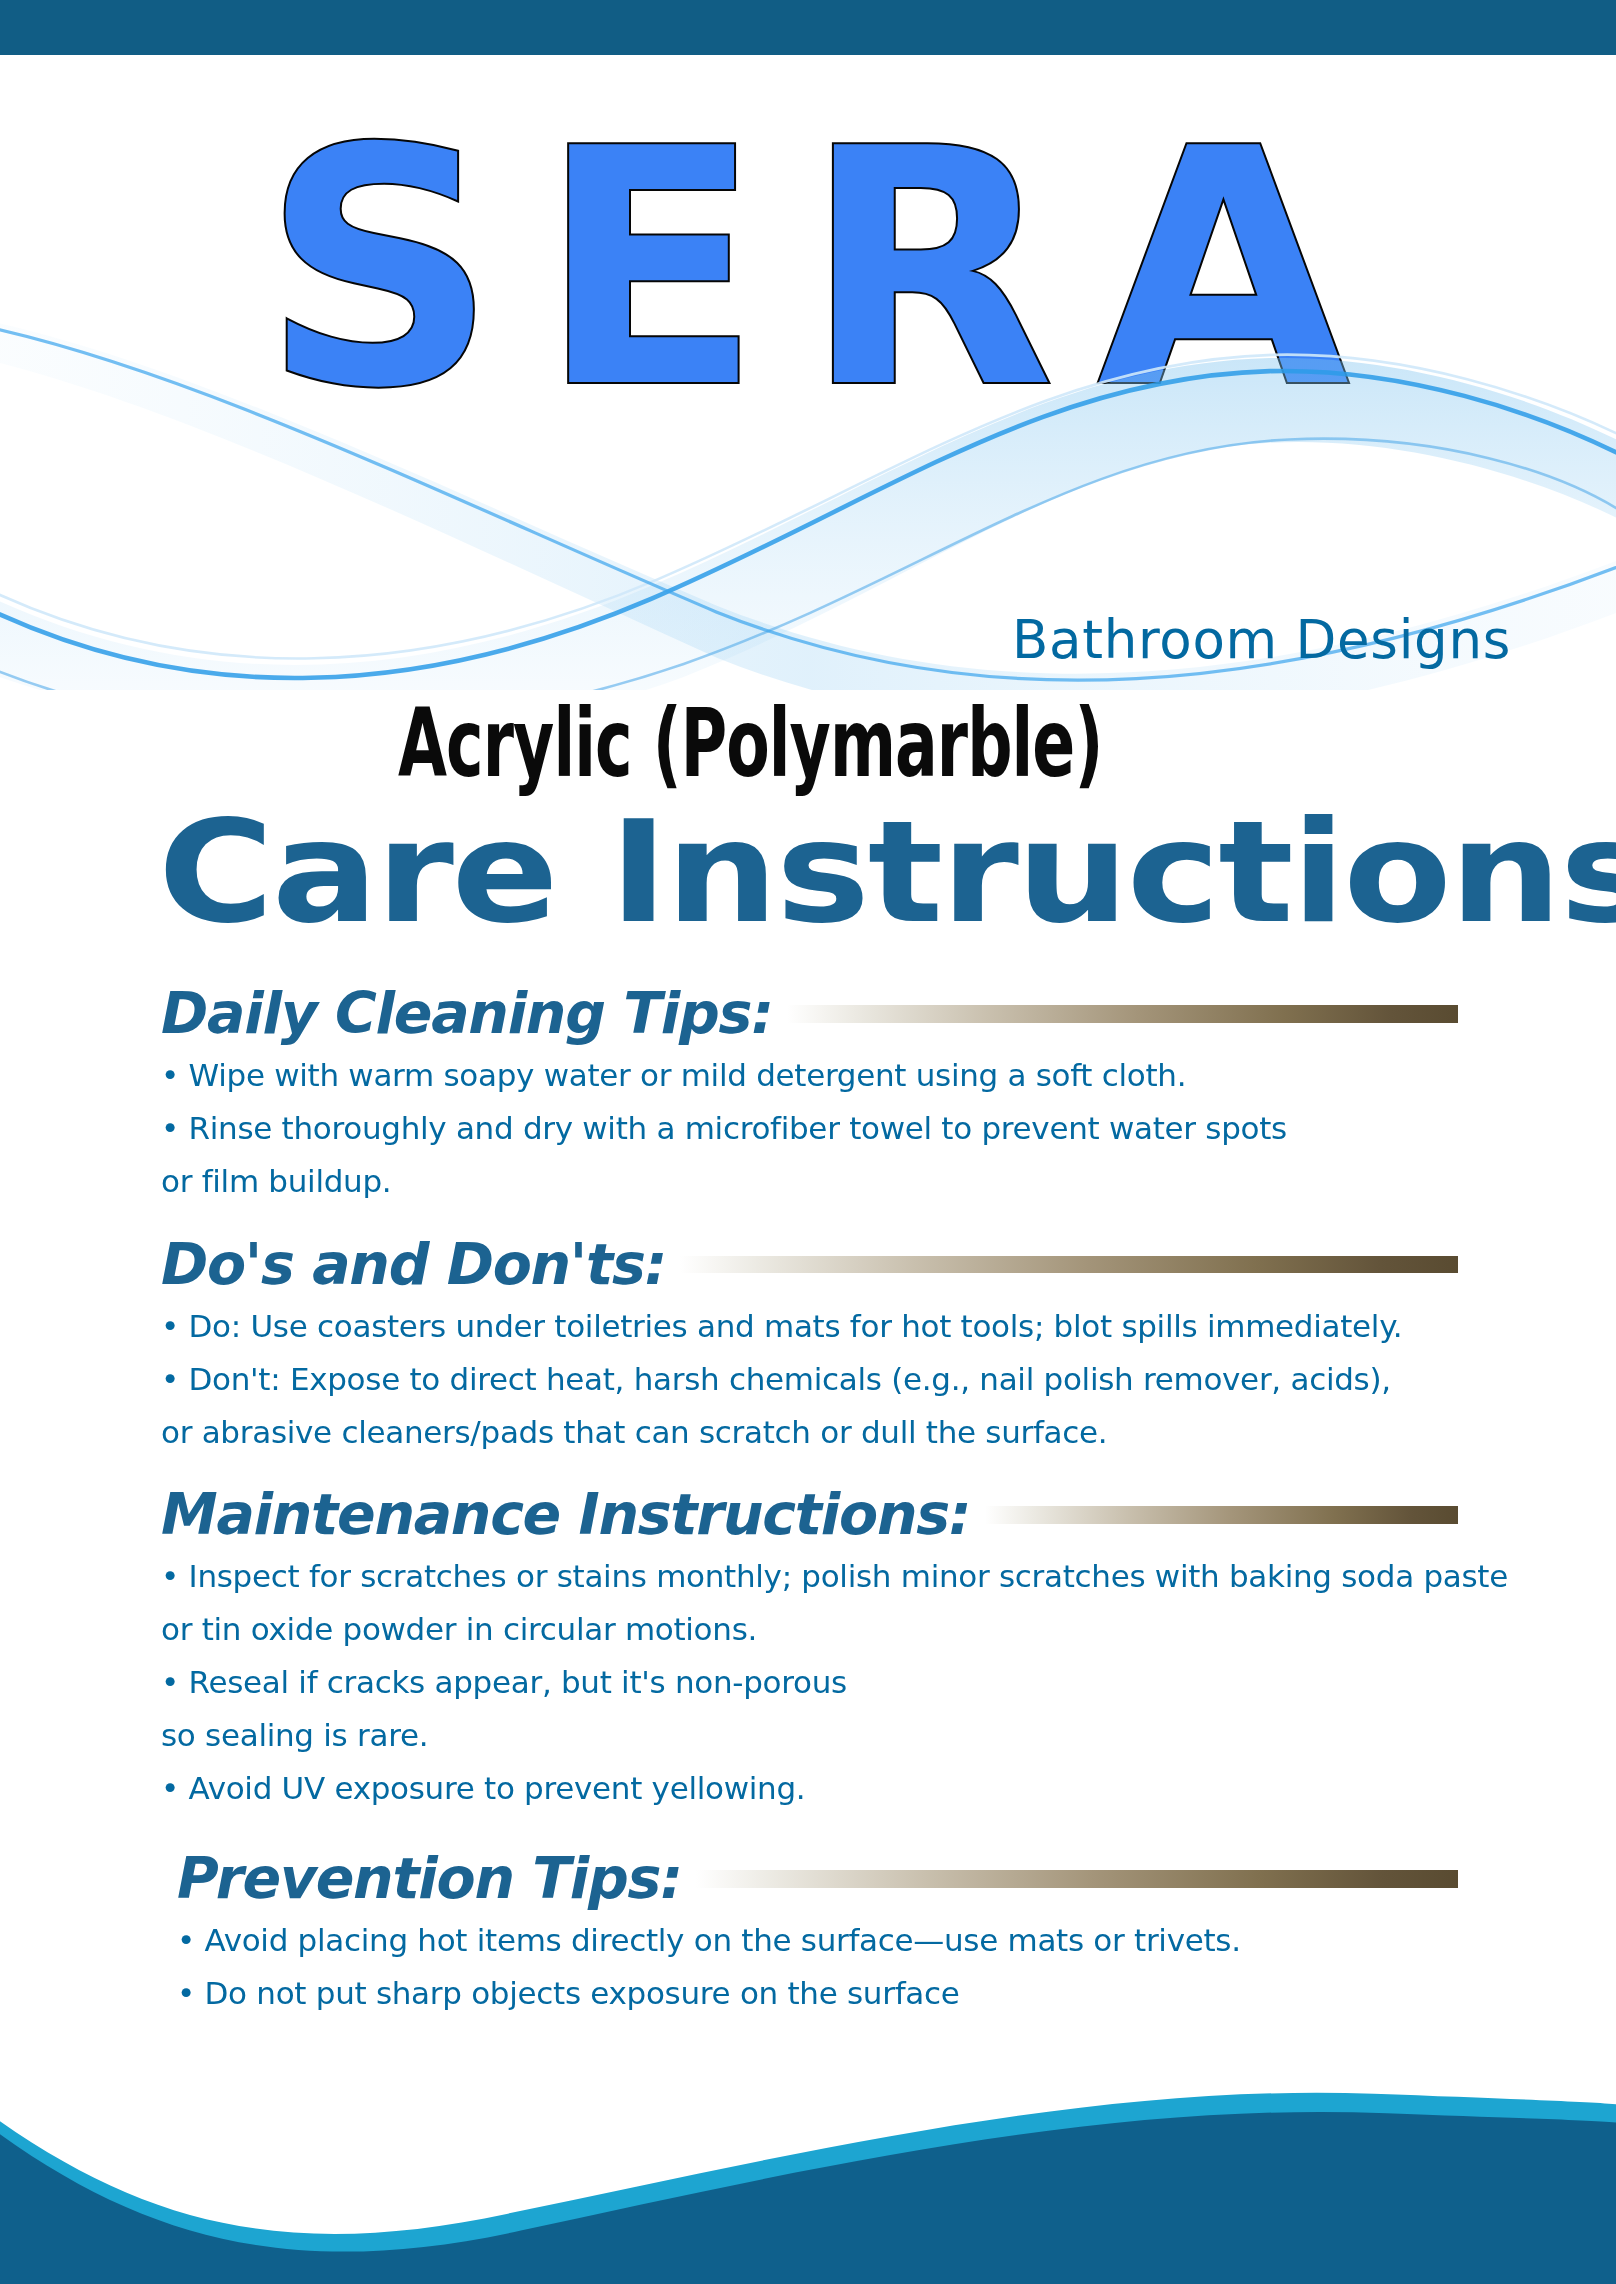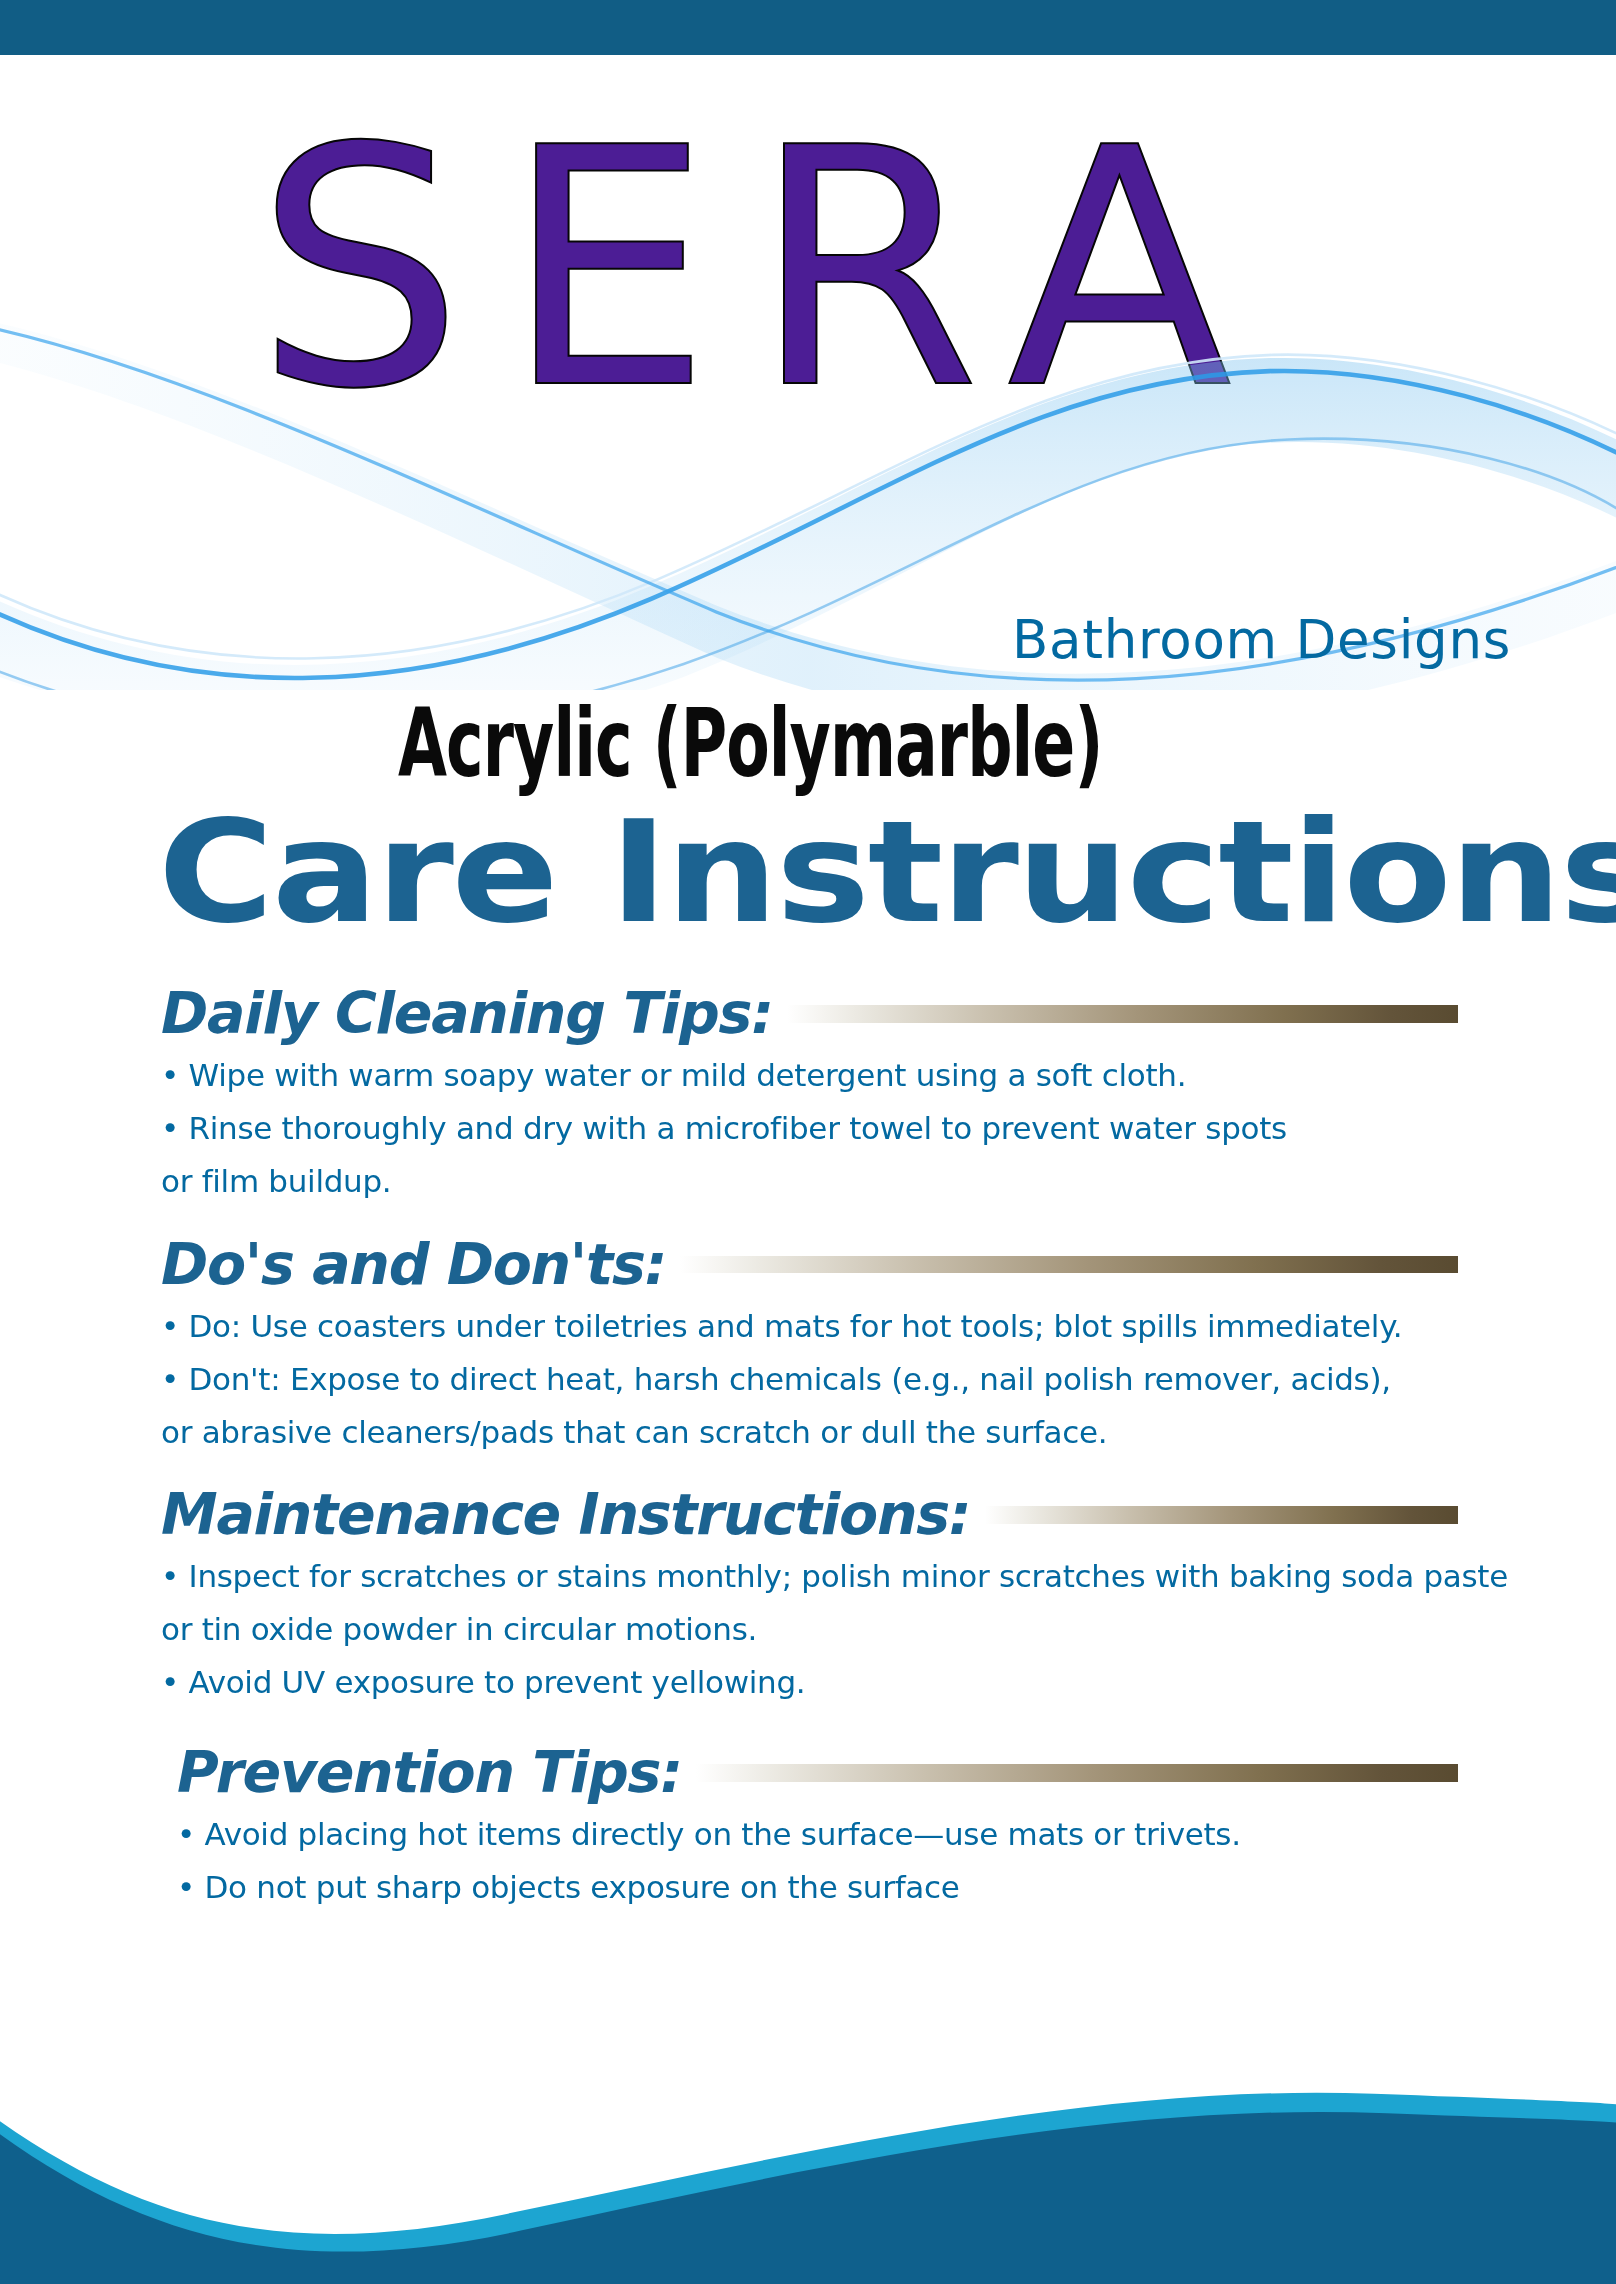--- a/index.html
+++ b/index.html
@@ -2,22 +2,22 @@
 <html style="font-size:10.4px"><head>
 <meta charset="utf-8">
 <style>
   html,body{margin:0;padding:0;background:#9a9a9a;}
   .page{
     position:relative;width:1616px;height:2284px;background:#ffffff;
     overflow:hidden;font-family:"DejaVu Sans","Liberation Sans",sans-serif;
   }
   .topbar{position:absolute;top:0;left:0;width:1616px;height:55px;background:#115d85;}
   .brand{
-    position:absolute;left:255px;top:105px;line-height:1;
-    font-size:329px;letter-spacing:40px;color:#4c1d95;font-weight:400;
+    position:absolute;left:261px;top:105px;line-height:1;
+    font-size:329px;letter-spacing:40px;color:#3b82f6;font-weight:700;
     -webkit-text-stroke:2px #060606;white-space:nowrap;
   }
   .wave-svg{position:absolute;left:0;top:280px;width:1616px;height:410px;}
   .tagline{
     position:absolute;right:105px;top:609px;font-size:53px;letter-spacing:0.7px;
     color:#0369a1;white-space:nowrap;
   }
   .subtitle-wrap{position:absolute;left:0;top:691px;width:1500px;text-align:center;}
   .subtitle{
     display:inline-block;font-size:88px;font-weight:bold;color:#0a0a0a;
@@ -120,20 +120,22 @@
         </div>
       </div>
       <div class="section">
         <div class="sec-head">
           <h2>Maintenance Instructions:</h2>
           <div class="sec-bar"></div>
         </div>
         <div class="bullets">
           <p>• Inspect for scratches or stains monthly; polish minor scratches with baking soda paste
 or tin oxide powder in circular motions.</p>
+          <p>• Reseal if cracks appear, but it's non-porous
+so sealing is rare.</p>
           <p>• Avoid UV exposure to prevent yellowing.</p>
         </div>
       </div>
       <div class="section">
         <div class="sec-head">
           <h2>Prevention Tips:</h2>
           <div class="sec-bar"></div>
         </div>
         <div class="bullets">
           <p>• Avoid placing hot items directly on the surface—use mats or trivets.</p>

